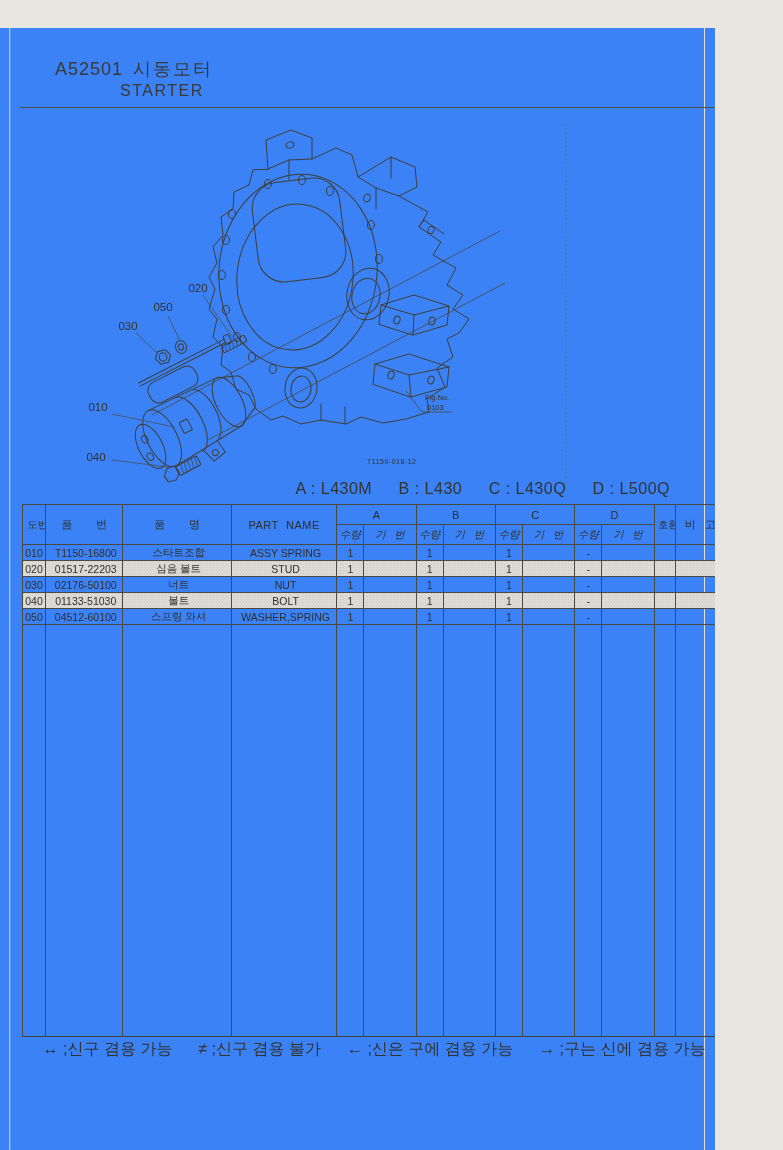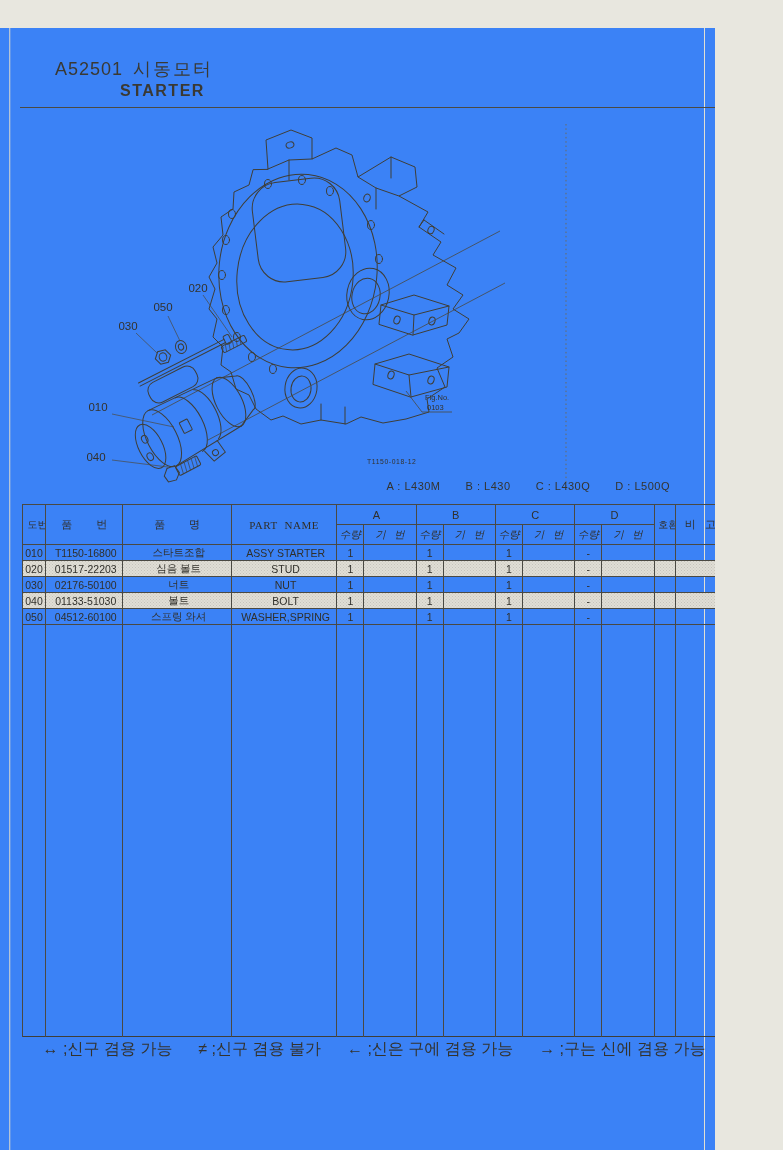--- a/index.html
+++ b/index.html
@@ -12,51 +12,51 @@
   .edge-left  { position:absolute; left:9px; top:0; bottom:0; width:2px;
                 background:linear-gradient(to right,#dcd9cb,rgba(220,217,203,0)); }
   .edge-right { position:absolute; right:10px; top:0; bottom:0; width:1px; background:#e2dfd3; }
   .edge-bottom{ position:absolute; left:4px; right:4px; bottom:7px;
                 border-top:1px dashed #c8c5b8; opacity:.8; }
 
   
   .title-block { position:absolute; left:55px; top:30px; line-height:1.25; }
   .title-line1 { font-size:18px; letter-spacing:1px; color:#3a3933; }
   .title-line1 .kr { margin-left:10px; letter-spacing:2px; }
-  .title-line2 { font-size:16px; letter-spacing:1.5px; margin-left:65px; color:#3a3933;font-weight:bold; }
+  .title-line2 { font-size:16px; letter-spacing:1.5px; margin-left:65px; color:#3a3933; }
   .title-rule { position:absolute; left:20px; top:79px; width:713px; height:0;
                 border-top:1.6px solid #4b4a43; }
 
   
   svg.figure { position:absolute; left:0; top:0; }
   svg.figure text { font-family:"Liberation Sans", sans-serif; fill:#33322d; }
   .callout { font-size:11.5px; }
   .figsmall { font-size:7.5px; }
   .dwgno { font-size:6.8px; letter-spacing:.6px; fill:#55544c; }
 
   
   .models-line { position:absolute; left:22px; top:452px; width:648px;
-                 text-align:right; font-size:11px; color:#34332e; }
+                 text-align:right; font-size:16px; color:#34332e; }
   .models-line span { margin-left:22px; letter-spacing:.5px; }
 
   
   table.parts { position:absolute; left:22px; top:476px; width:704px;
                 border-collapse:collapse; table-layout:fixed;
                 border:1.4px solid #3f3e37; }
   table.parts th, table.parts td {
     border:1px solid #4a4942; font-weight:normal;
     font-size:10.5px; color:#302f2a; overflow:hidden; white-space:nowrap;
   }
   tr.h1 th { height:20px; font-size:11px; }
   tr.h2 th { height:20px;font-style:italic; }
   .vtext { display:block; width:13px; margin:0 auto; word-break:break-all;
            line-height:1.12; font-size:10px; text-align:right; }
-  .spread-wide { word-spacing:1.9em; }
+  .spread-wide { word-spacing:1.9em;font-family:Liberation Serif, serif; }
   .spread-mid  { word-spacing:.55em; }
-  .spread-part { word-spacing:.35em; letter-spacing:.5px;font-family:Liberation Serif, serif; }
+  .spread-part { word-spacing:.35em; letter-spacing:.5px; }
   tr.datarow td { height:16px; }
   td.c { text-align:center; }
   td.l { text-align:center; padding-left:3px; }
   tr.shaded td {
     background-color:#e0ded6;
     background-image:radial-gradient(#c6c4bb 22%, rgba(0,0,0,0) 23%),
                      radial-gradient(#c6c4bb 22%, rgba(0,0,0,0) 23%);
     background-size:3px 3px; background-position:0 0,1.5px 1.5px;
   }
   tr.filler td { height:412px; border-bottom:none; }
@@ -268,21 +268,21 @@
       <th>수량</th>
       <th class="spread-mid">기 번</th>
       <th>수량</th>
       <th class="spread-mid">기 번</th>
     </tr>
 
     <tr class="datarow">
       <td class="c">010</td>
       <td class="l">T1150-16800</td>
       <td class="l">스타트조합</td>
-      <td class="l">ASSY STARTER</td>
+      <td class="l">ASSY SPRING</td>
       <td class="c">1</td>
       <td></td>
       <td class="c">1</td>
       <td></td>
       <td class="c">1</td>
       <td></td>
       <td class="c">-</td>
       <td></td>
       <td></td>
       <td></td>

